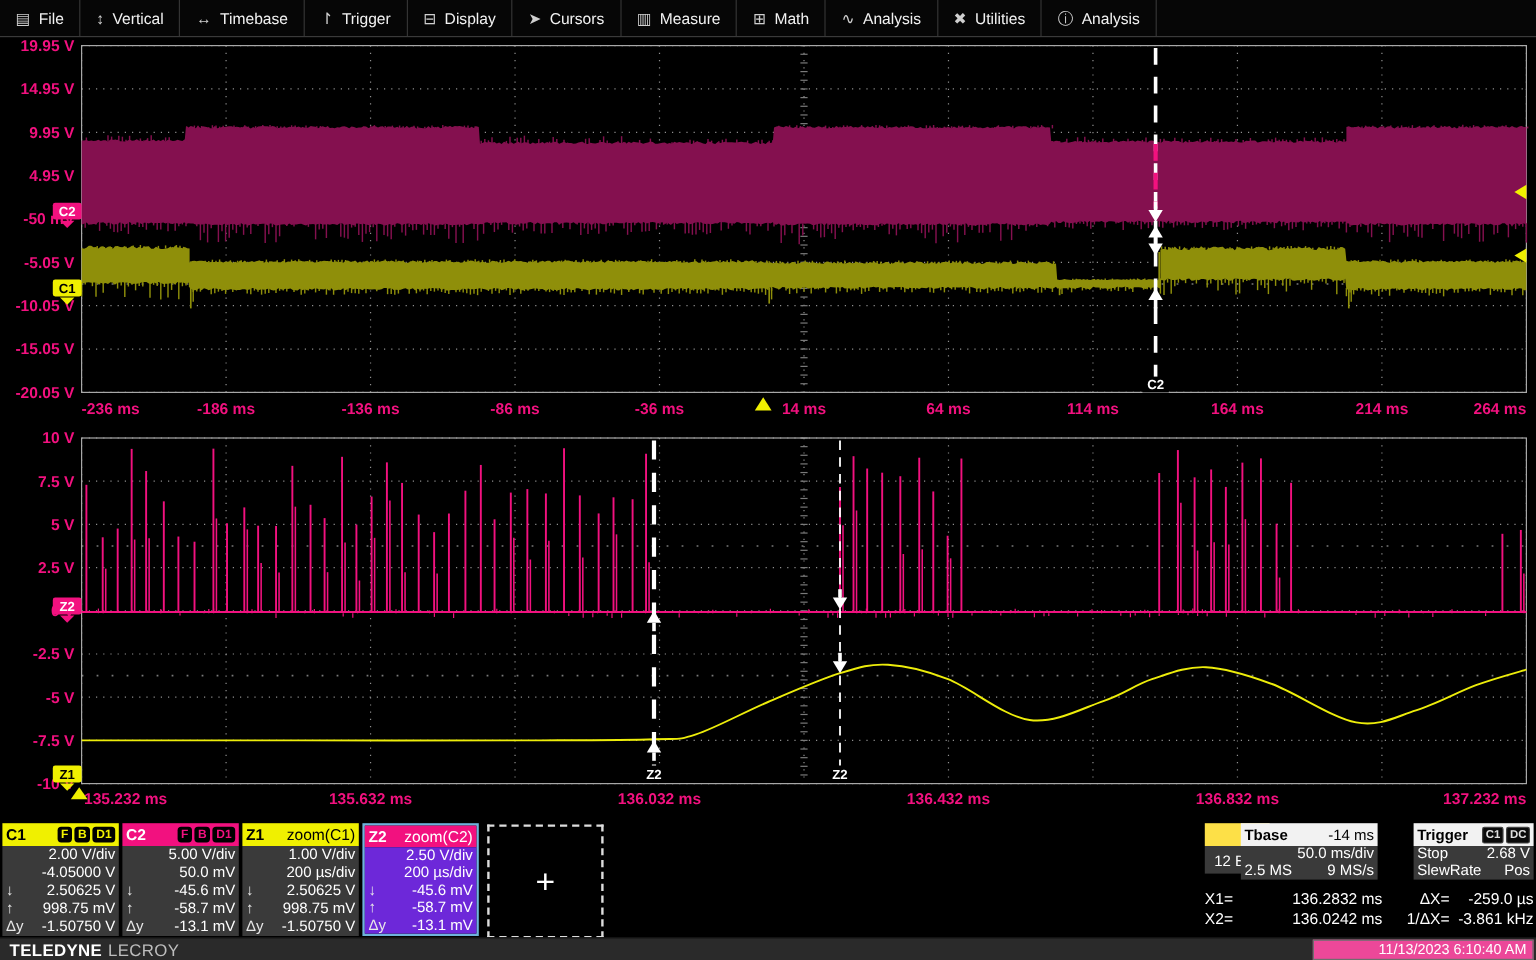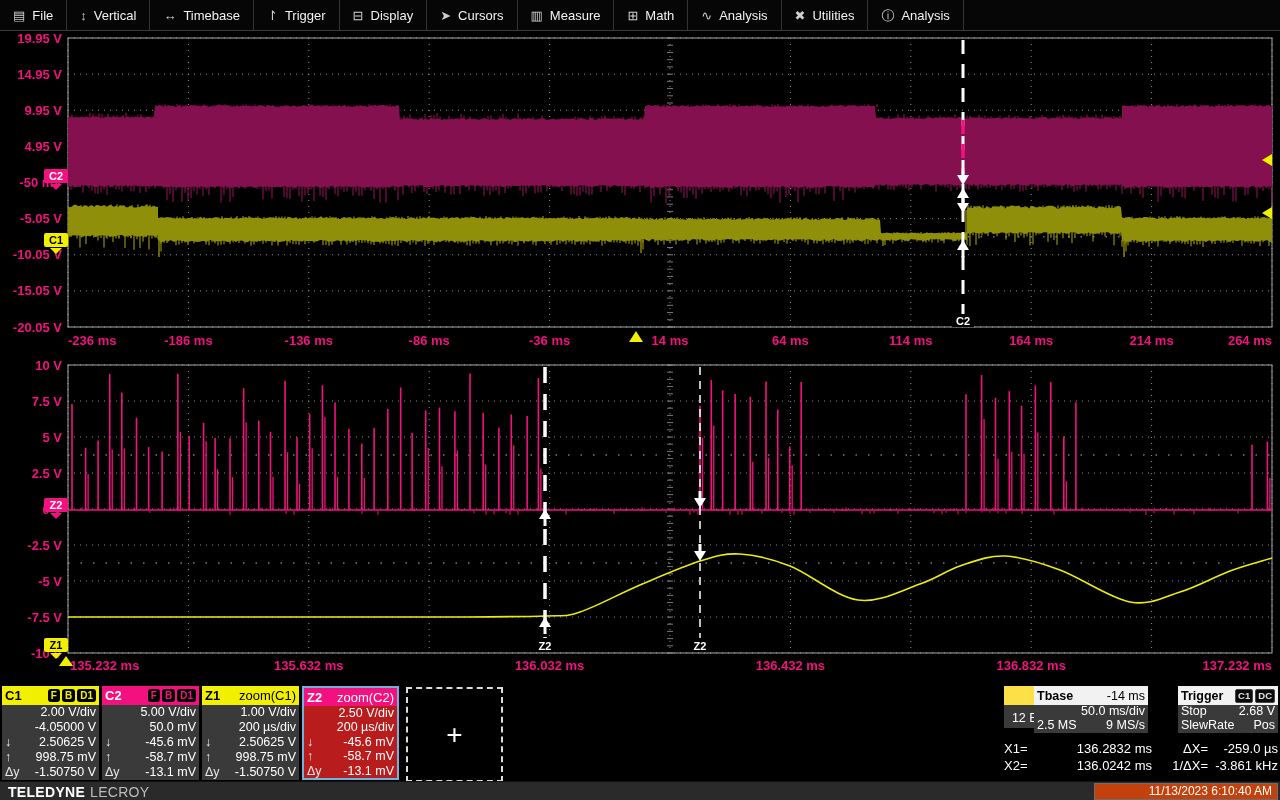--- a/index.html
+++ b/index.html
@@ -49,21 +49,21 @@
   .rlab{text-align:left;}
   .rval{text-align:right;white-space:nowrap;}
 
   
   #statusbar{position:absolute;left:0;top:781px;width:1280px;height:19px;background:#2a2a2a;
     border-top:1px solid #111;display:flex;align-items:center;}
   #brand{margin-left:8px;font-size:14px;letter-spacing:.3px;}
   #brand .b1{color:#ffffff;font-weight:700;}
   #brand .b2{color:#bdbdbd;font-weight:400;margin-left:5px;text-align:right;}
   #datetime{position:absolute;right:2px;top:1px;height:15px;line-height:15px;min-width:172px;
-    background:#c2410c;border:1px solid #6e6e6e;color:#fff;font-size:12px;
+    background:#ec4899;border:1px solid #6e6e6e;color:#fff;font-size:12px;
     text-align:right;padding:0 5px;}
 </style>
 </head>
 <body>
 
 <div id="root">
 
   <div id="menubar">
       <div class="mitem">
         <span class="micon">▤</span>
@@ -1715,21 +1715,21 @@
           <span class="dval">-1.50750 V</span>
         </div>
     </div>
   </div>
 
   <div class="dbox" style="left:302px;border:2px solid #6fb3dc">
     <div class="dhead" style="background:#f2117f;color:#fff;height:18px">
       <span>Z2</span>
       <span class="dsub">zoom(C2)</span>
     </div>
-    <div class="dbody" style="background:#b91c1c;height:72px">
+    <div class="dbody" style="background:#6d28d9;height:72px">
       <div class="drow" style="height:14.4px;line-height:14.4px">
           <span class="dpfx"></span>
           <span class="dval">2.50 V/div</span>
         </div>
       <div class="drow" style="height:14.4px;line-height:14.4px">
           <span class="dpfx"></span>
           <span class="dval">200 µs/div</span>
         </div>
       <div class="drow" style="height:14.4px;line-height:14.4px">
           <span class="dpfx">↓</span>

